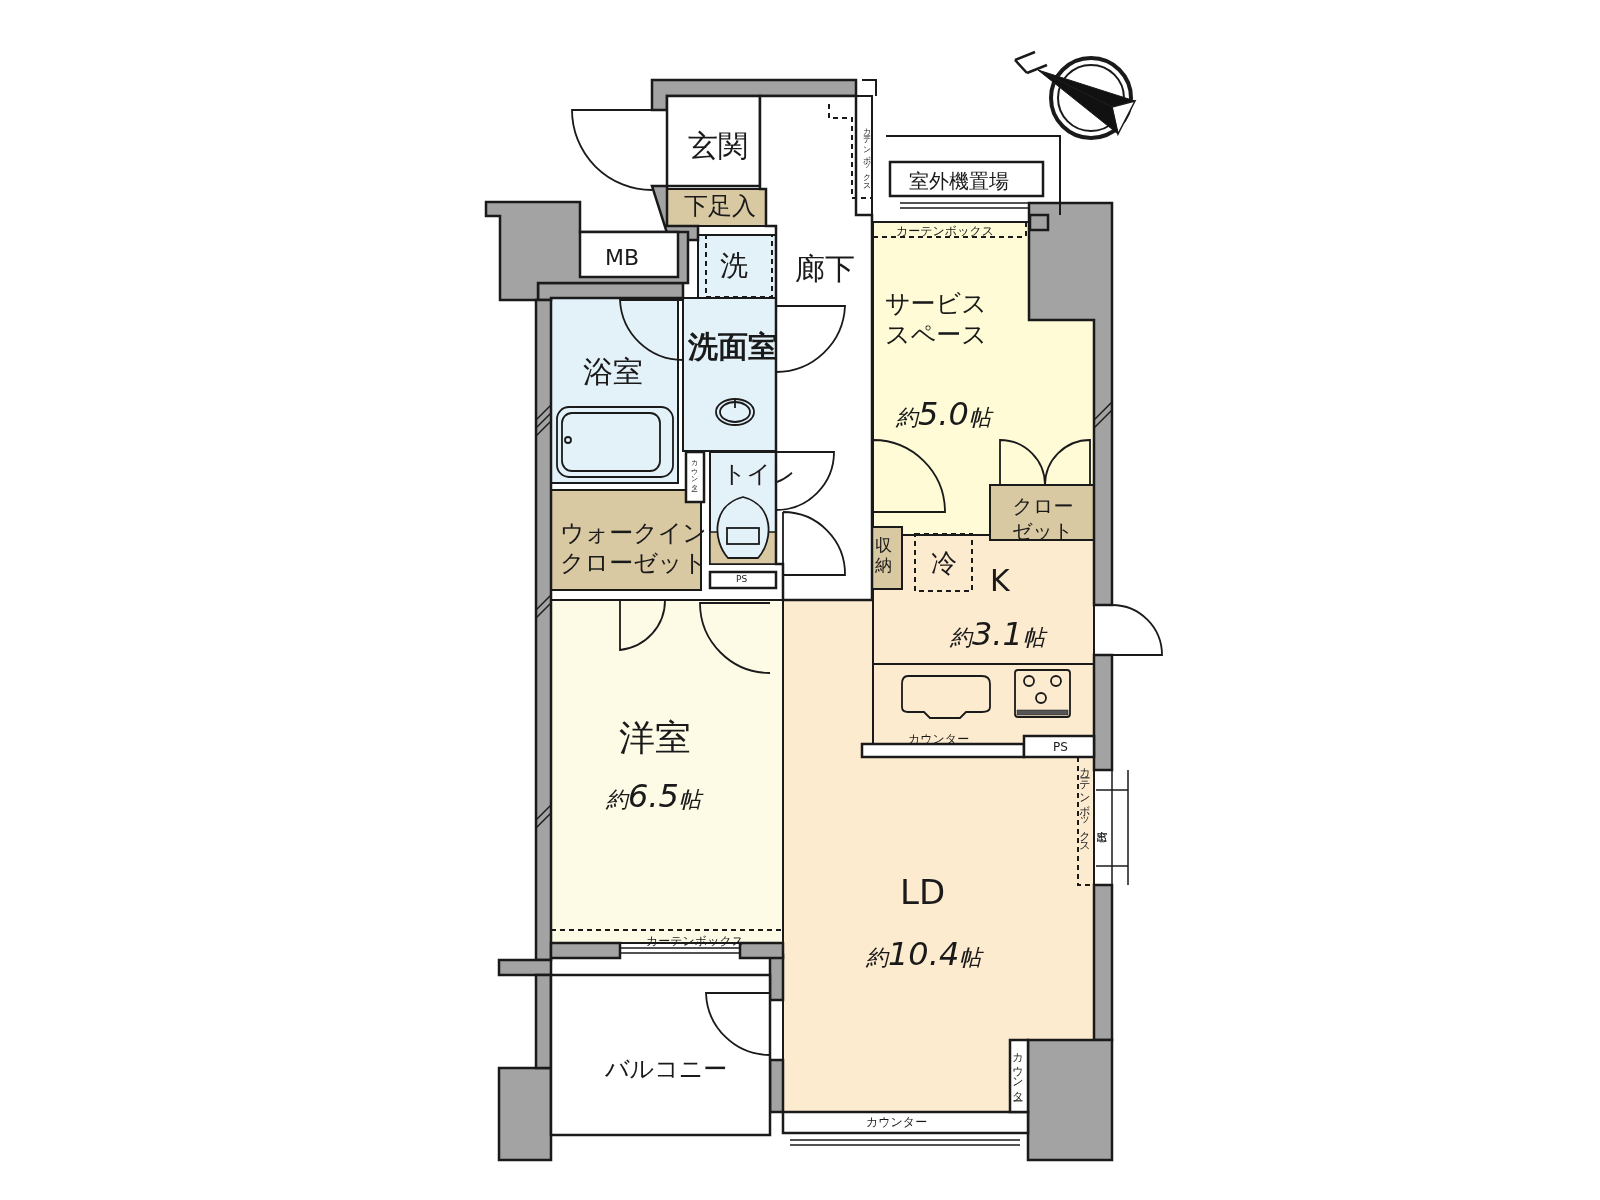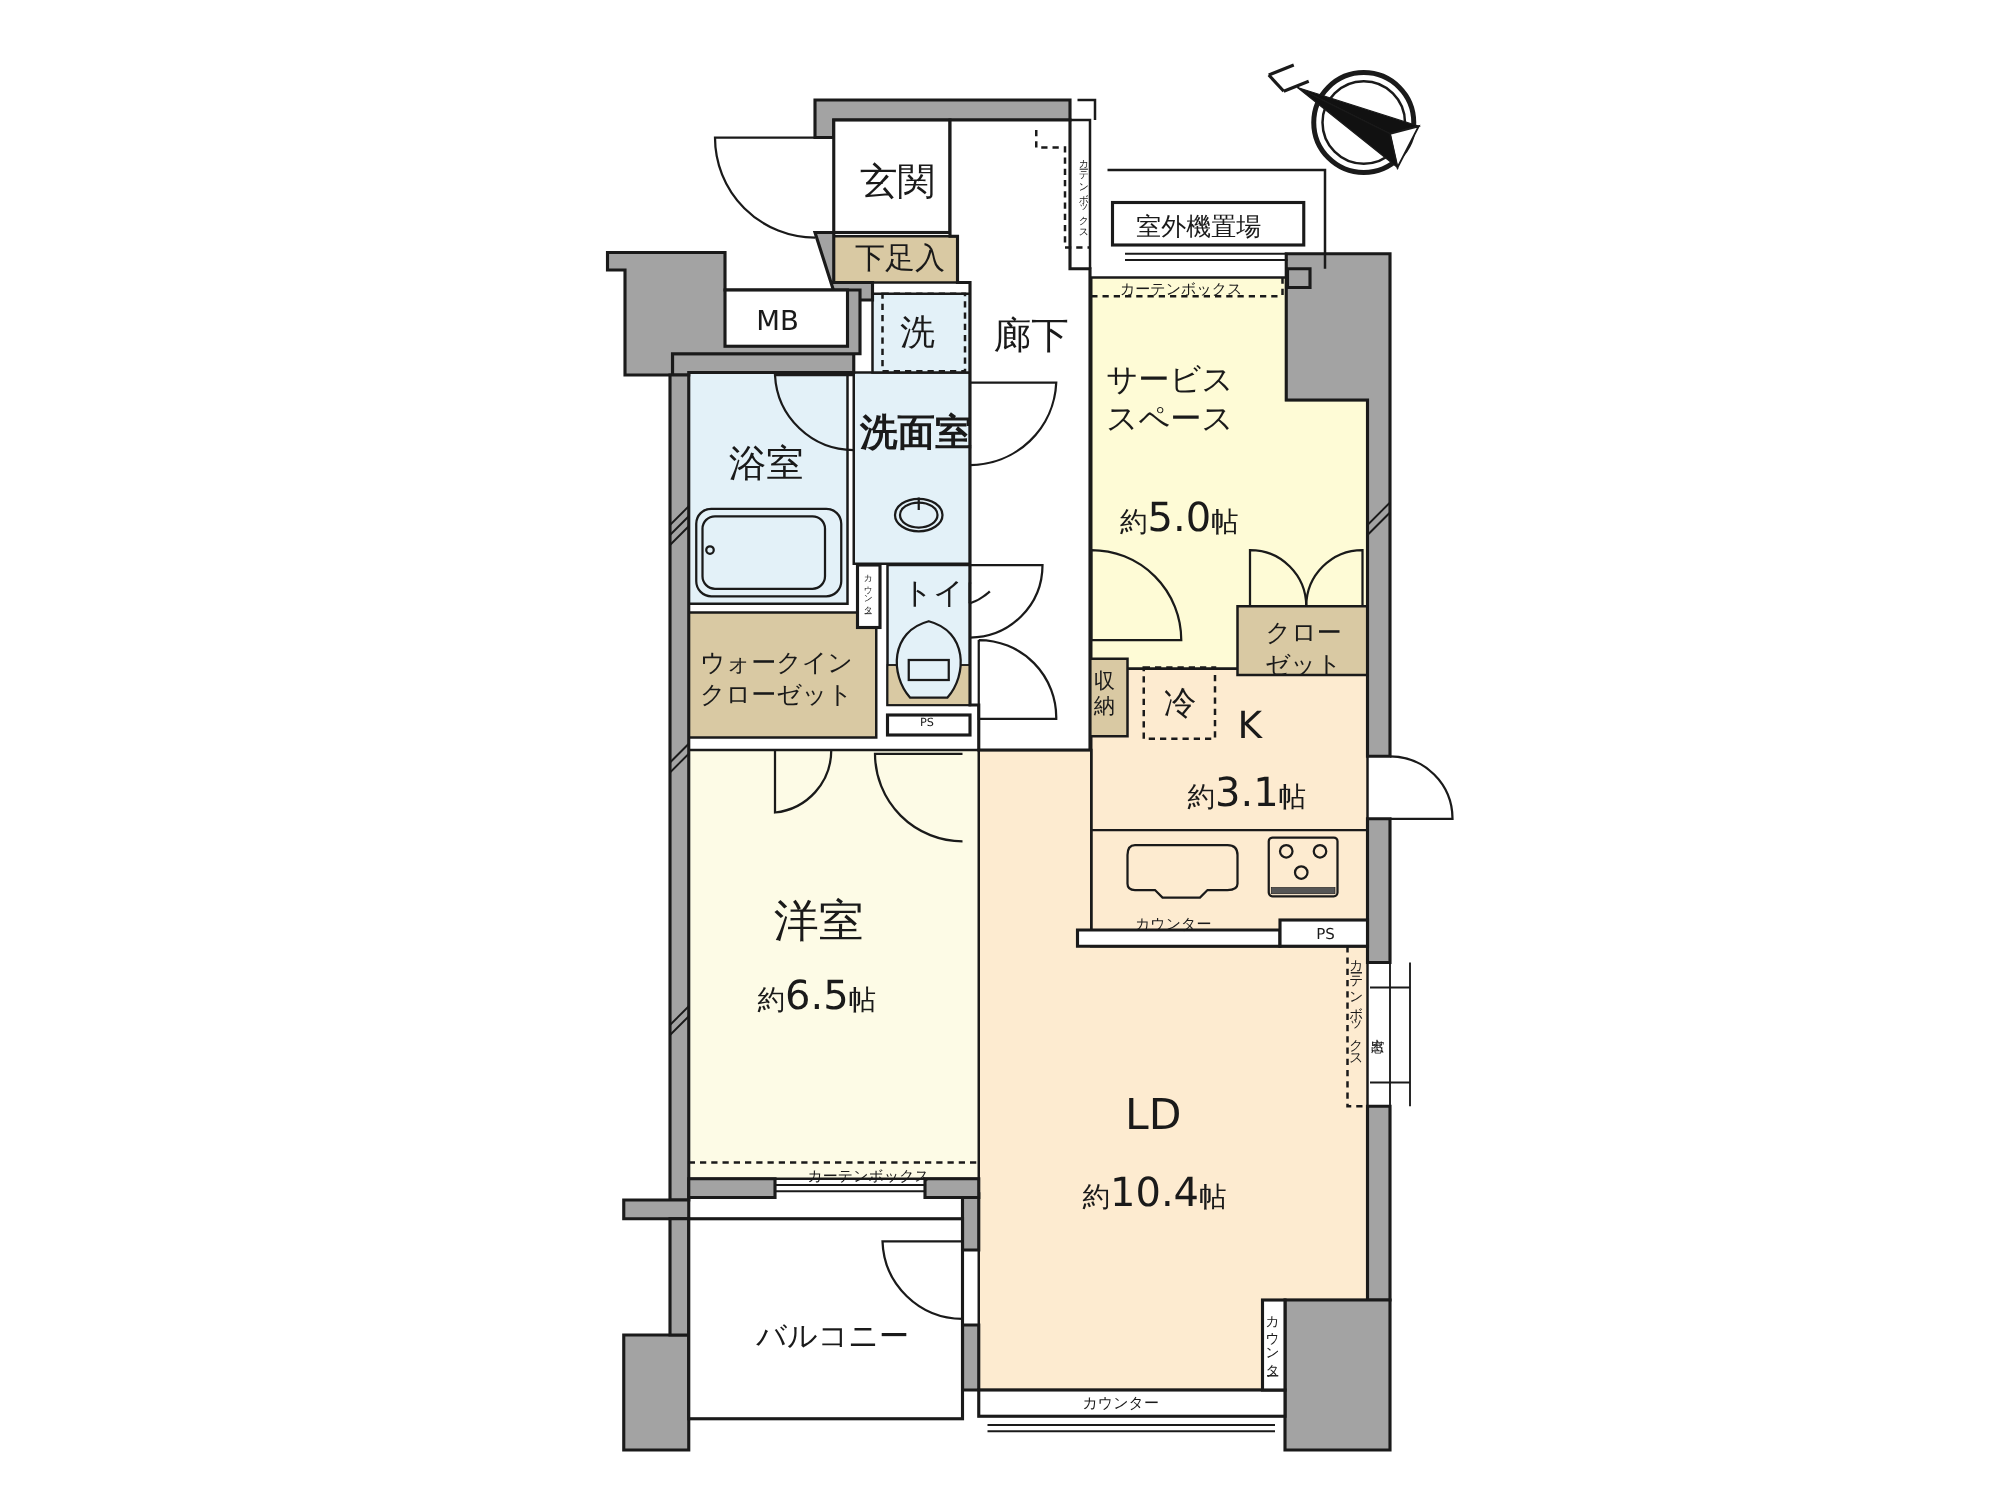--- a/index.html
+++ b/index.html
@@ -2,21 +2,21 @@
 <html><head>
 <meta charset="utf-8">
 <style>
   html, body { margin: 0; padding: 0; background: #ffffff; }
   body { width: 1600px; height: 1200px; position: relative; overflow: hidden;
          font-family: "DejaVu Sans", "Liberation Sans", sans-serif; color: #111; }
   #plan { position: absolute; left: 0; top: 0; width: 1600px; height: 1200px; }
   .lbl { position: absolute; white-space: nowrap; line-height: 1; text-align: center; color: #1a1a1a; }
   .room-name { font-size: 30px; }
   .room-big { font-size: 25px; font-family: Liberation Mono, monospace; }
-  .room-area { font-size: 22px; }
+  .room-area { font-size: 22px; font-style: italic; }
   .room-area b { font-weight: normal; font-size: 32px; }
   .small { font-size: 12px; }
   .tiny { font-size: 9px; }
   .vert { writing-mode: vertical-rl; letter-spacing: 0; }
   .stack { display: flex; flex-direction: column; align-items: flex-end; }
 </style>
 </head>
 <body>
 
 <div id="plan">
@@ -209,21 +209,21 @@
 <div class="lbl room-name" style="left:688px;top:131px;">玄関</div>
 <div class="lbl room-name" style="left:684px;top:194px;font-size:24px;">下足入</div>
 <div class="lbl room-name" style="left:605px;top:247px;font-size:22px;">MB</div>
 <div class="lbl room-name" style="left:720px;top:252px;font-size:28px;">洗</div>
 <div class="lbl room-name" style="left:795px;top:254px;">廊下</div>
 <div class="lbl room-name" style="left:909px;top:171px;font-size:20px;">室外機置場</div>
 <div class="lbl room-name" style="left:583px;top:357px;">浴室</div>
 <div class="lbl room-name" style="left:688px;top:332px;font-weight:bold;">洗面室</div>
 <div class="lbl room-name" style="left:722px;top:462px;font-size:24px;">トイレ</div>
 
-<div class="lbl stack room-name" style="left:560px;top:518px;font-size:20px;line-height:1.25;">
+<div class="lbl stack room-name" style="left:560px;top:518px;font-size:24px;line-height:1.25;">
   <span>ウォークイン</span>
   <span>クローゼット</span>
 </div>
 
 <div class="lbl stack room-big" style="left:885px;top:290px;line-height:1.25;align-items:flex-start;">
   <span>サービス</span>
   <span>スペース</span>
 </div>
 <div class="lbl room-area" style="left:896px;top:398px;">
   <span>約</span><b>5.0</b><span>帖</span>

